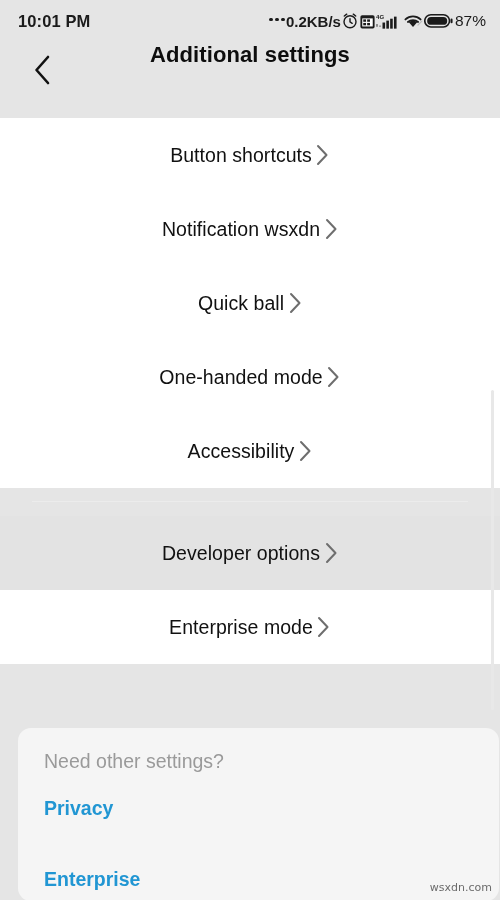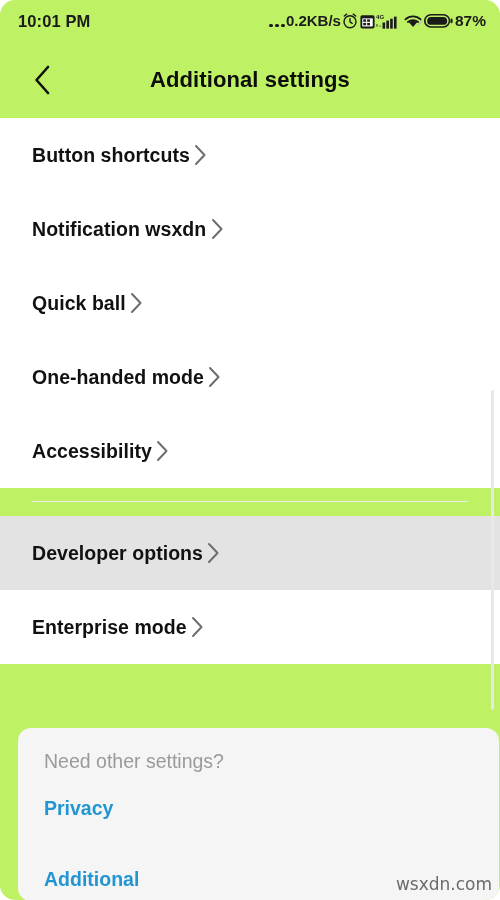--- a/index.html
+++ b/index.html
@@ -6,70 +6,68 @@
   html,body{
     width:500px; height:900px;
     background:#ffffff;
     font-family:"Liberation Sans", sans-serif;
     -webkit-font-smoothing:antialiased;
     overflow:hidden;
   }
   #screen{
     position:relative;
     width:500px; height:900px;
-    background:#bef264;
+    background:#e5e5e5;
     overflow:hidden;
-    border-radius:15px;
   }
 
   
   .statusbar{
     position:absolute; top:0; left:0; right:0; height:42px;
     display:flex; align-items:center; justify-content:space-between;
     padding:0 14px 0 18px;
     color:#1b1b1b;
   }
   .sb-clock{
     font-size:16.5px; font-weight:bold; letter-spacing:0.1px;
   }
-  .sb-right{ display:flex; }
+  .sb-right{ display:flex; align-items:center; }
   .sb-dots{ display:flex; align-items:flex-end; gap:2.5px; padding-bottom:3px;}
   .sb-dots i{ width:3.5px;height:3.5px;background:#1b1b1b;border-radius:50%;display:block;}
   .sb-speed{ font-size:15px; font-weight:bold; margin-left:1px;}
   .sb-ico{ display:flex; align-items:center; }
-  .sb-batt-pct{ font-size:15.5px; font-weight:bold; margin-left:2px;}
+  .sb-batt-pct{ font-size:15.5px; font-weight:normal; margin-left:2px;}
 
   
   .header{
     position:absolute; top:42px; left:0; right:0; height:76px;
-    display:flex; align-items:center;
+    display:flex; 
   }
   .back-btn{
     width:56px; height:56px; margin-left:14px;
     display:flex; align-items:center; justify-content:center;
     cursor:pointer;
   }
   .page-title{
     position:absolute; left:0; right:0; text-align:center;
     font-size:22px; font-weight:bold; color:#0d0d0d;
     pointer-events:none; letter-spacing:0.1px;
   }
 
   
   .list{
     position:absolute; top:118px; left:0; right:0; bottom:0;
   }
   .row{
     position:relative;
     height:74px;
-    display:flex; align-items:center; justify-content:flex-start;
+    display:flex; align-items:center; justify-content:center;
     padding:0 28px 0 32px;
     background:#ffffff;
     cursor:pointer;
-    font-weight:bold;
   }
   .row.pressed{ background:#e3e3e3; }
   .row-label{
     font-size:19.5px; color:#111111; letter-spacing:0.05px;
   }
   .chev{ display:flex; align-items:center; justify-content:center; width:22px;}
 
   .divider{
     height:1px; margin:13px 32px 14px 32px;
     background:#ececec;
@@ -96,21 +94,21 @@
     position:absolute; right:6px; top:372px; width:3px; height:338px;
   }
   .scrollbar-thumb{
     position:absolute; right:6px; top:390px; width:3px; height:320px;
     background:#e8e8e8; border-radius:2px;
   }
 
   
   .watermark{
     position:absolute; right:8px; bottom:6px;
-    font-size:17px; color:#6b6b6b;
+    font-size:11px; color:#6b6b6b;
     font-family:"DejaVu Sans", sans-serif;
   }
 </style>
 </head>
 <body>
 
 <div id="screen">
 
   <div class="statusbar">
     <div class="sb-clock">10:01 PM</div>
@@ -256,18 +254,18 @@
     </div>
 
   </div>
 
   <div class="scrollbar-track"></div>
   <div class="scrollbar-thumb"></div>
 
   <div class="card">
     <div class="card-head">Need other settings?</div>
     <a class="card-link">Privacy</a>
-    <a class="card-link">Additional</a>
+    <a class="card-link">Enterprise</a>
   </div>
 
   <div class="watermark">wsxdn.com</div>
 
 </div>
 
 </body></html>

